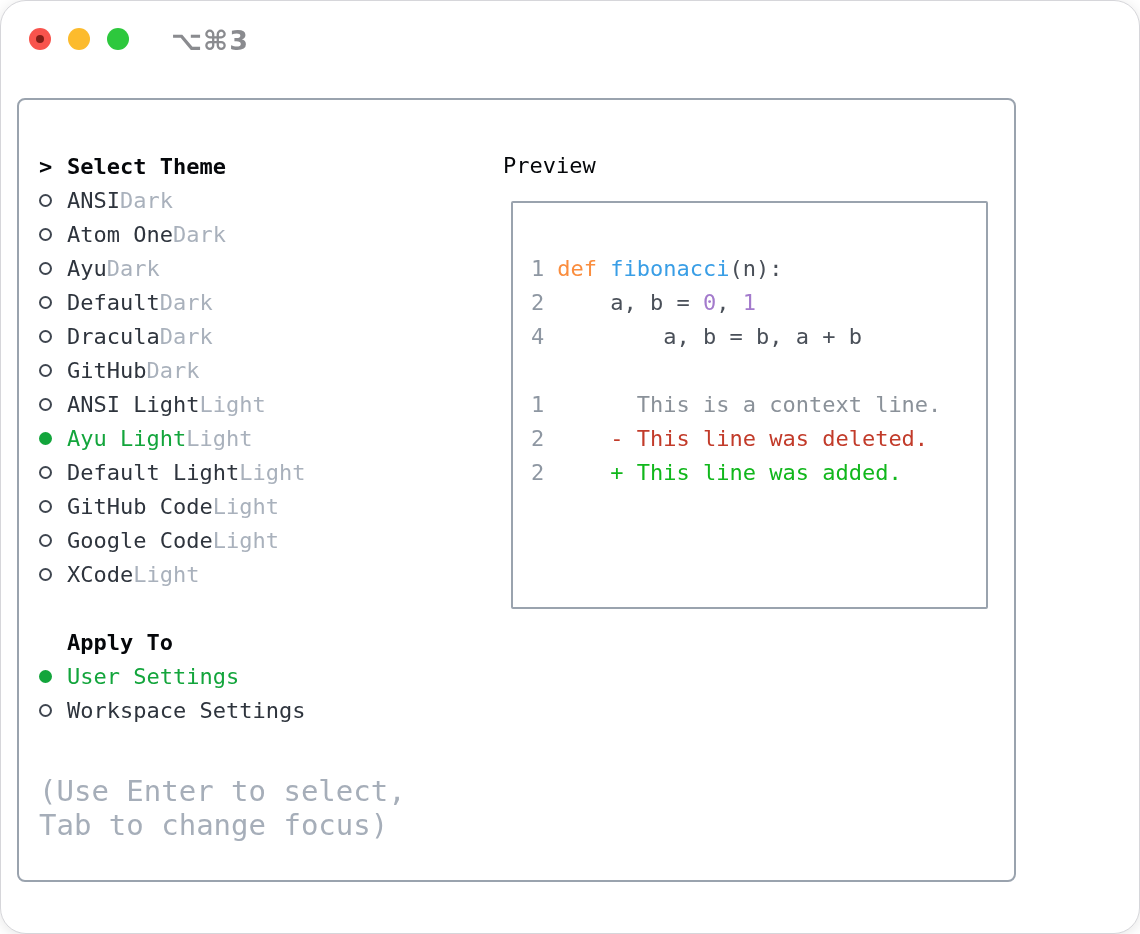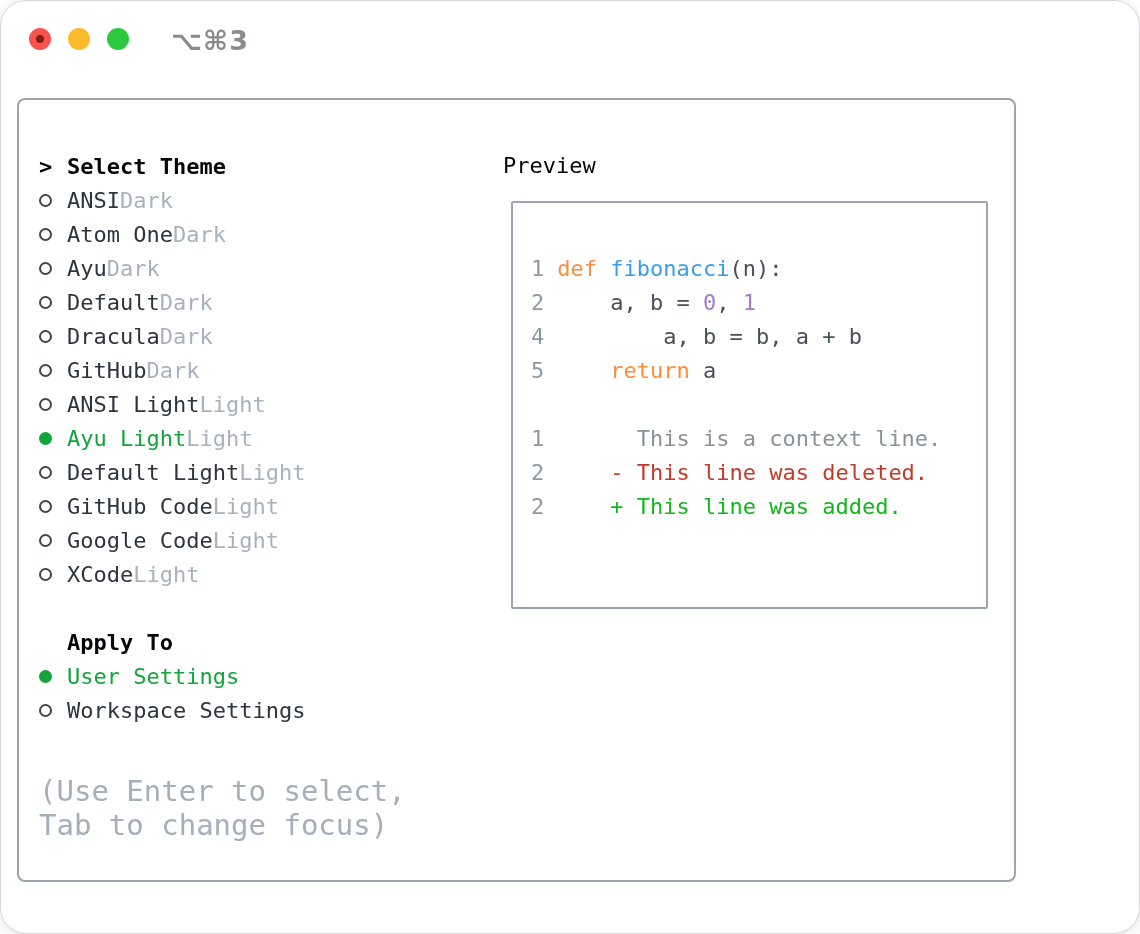--- a/index.html
+++ b/index.html
@@ -132,21 +132,20 @@
 
       <div class="help">(Use Enter to select, Tab to change focus)</div>
     </div>
 
     <div class="preview-header">Preview</div>
     <div class="preview-box">
       <div class="code" id="code">
           <div class="cl"><span class="ln">1</span><span class="c-keyword">def</span><span class="c-default"> </span><span class="c-function">fibonacci</span><span class="c-default">(n):</span></div>
           <div class="cl"><span class="ln">2</span><span class="c-default">    a, b = </span><span class="c-number">0</span><span class="c-default">, </span><span class="c-number">1</span></div>
           <div class="cl"><span class="ln">4</span><span class="c-default">        a, b = b, a + b</span></div>
-          <div class="cl"><span class="ln">5</span><span class="c-default">    </span><span class="c-keyword">return</span><span class="c-default"> a</span></div>
           <div class="cl"><span class="ln"></span></div>
           <div class="cl"><span class="ln">1</span><span class="c-context">      This is a context line.</span></div>
           <div class="cl"><span class="ln">2</span><span class="c-deleted">    - This line was deleted.</span></div>
           <div class="cl"><span class="ln">2</span><span class="c-added">    + This line was added.</span></div>
         </div>
     </div>
   </div>
 </div>
 
 </body></html>

